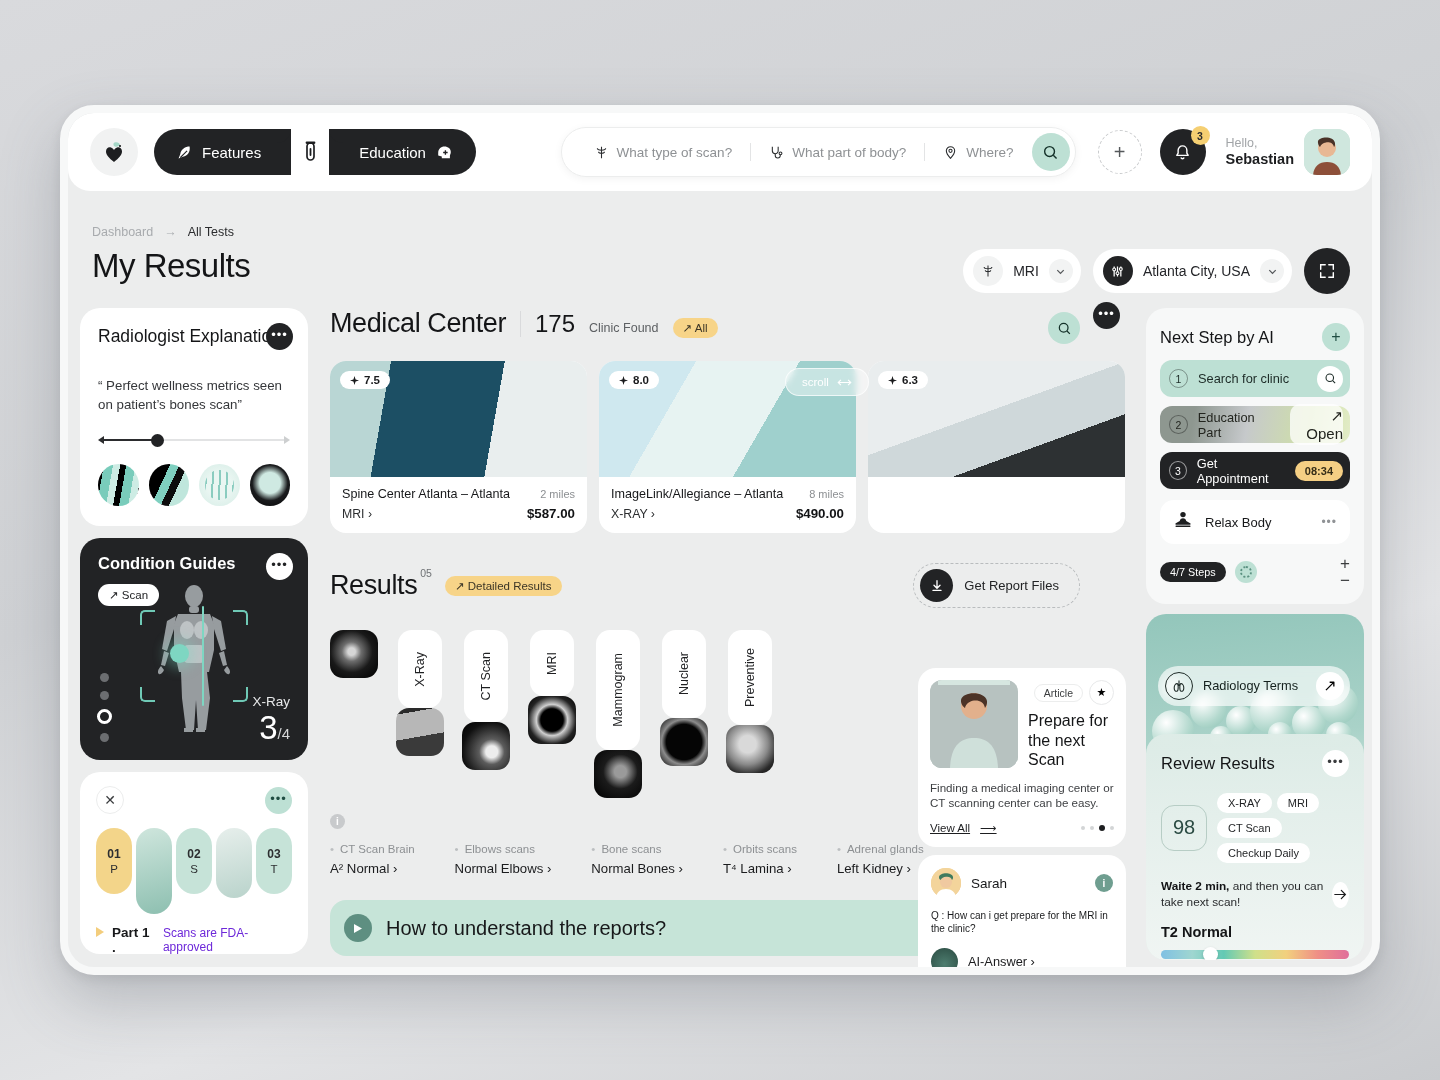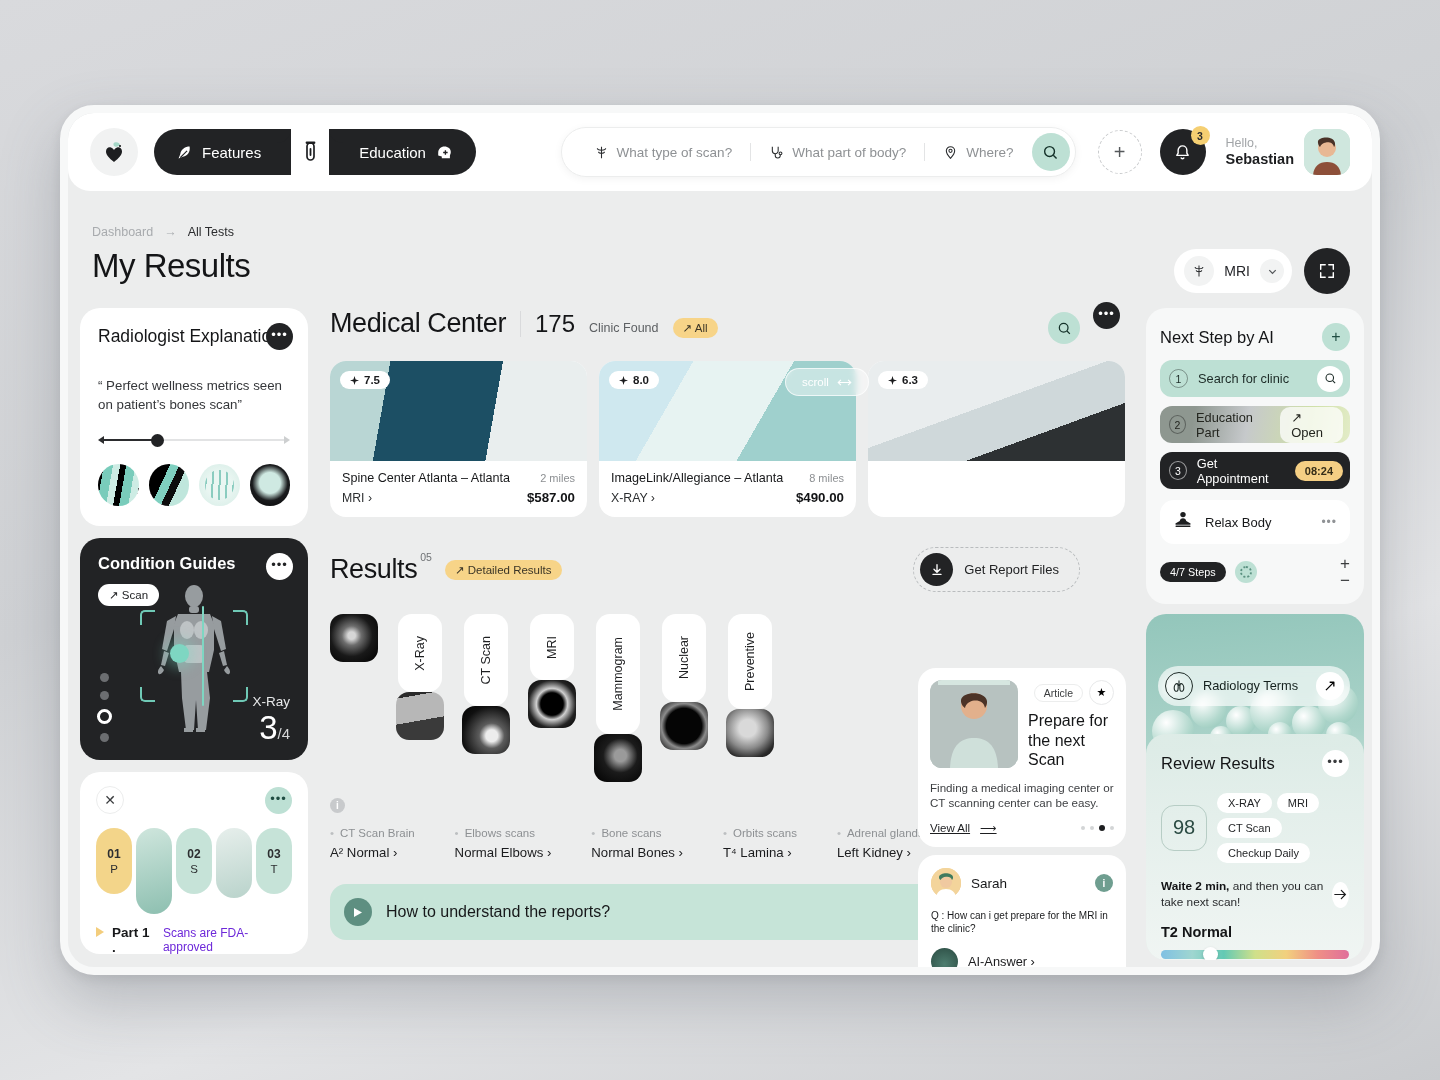--- a/index.html
+++ b/index.html
@@ -198,21 +198,21 @@
   .mc-head h2 { font-size: 27px; font-weight: 500; letter-spacing: -.4px; color: #141517; }
   .vbar { width: 1px; height: 26px; background: #d9dadc; align-self: center; }
   .mc-head .cnt { font-size: 24px; font-weight: 500; color: #141517; }
   .mc-head .cf { font-size: 12.5px; color: #5d6063; }
   .chip-amber { background: #f7d488; color: #3b3526; border-radius: 11px; padding: 3px 10px; font-size: 11.5px; display: inline-flex; gap: 3px; }
   .mc-search { position: absolute; right: 46px; top: 4px; width: 32px; height: 32px; border-radius: 50%; background: #bde0d4; display: flex; align-items: center; justify-content: center; }
   .mc-dots  { position: absolute; right: 6px; top: -6px; }
 
   .clinics { display: flex; gap: 12px; margin-top: 22px; }
   .clinic { width: 257px; background: #fff; border-radius: 16px; overflow: hidden; position: relative; }
-  .clinic .photo { height: 100px; position: relative; }
+  .clinic .photo { height: 116px; position: relative; }
   .p1 { background: linear-gradient(100deg,#b9d6d4 0 22%, #1c4f64 22% 63%, #e9eeee 63% 100%); }
   .p2 { background: linear-gradient(120deg,#cfe8ef 0 30%, #e7f3f2 30% 62%, #9fd0cd 62% 100%); }
   .p3 { background: linear-gradient(160deg,#e9edee 0 45%, #cfd8da 45% 70%, #2d3133 70% 100%); }
   .rating {
     position: absolute; left: 10px; top: 10px; background: #fff; border-radius: 12px;
     padding: 3px 10px; font-size: 11.5px; font-weight: 600; color: #1a1b1d; display: flex; align-items: center; gap: 5px;
   }
   .clinic .body { padding: 10px 12px 12px; }
   .crow { display: flex; justify-content: space-between; align-items: baseline; }
   .cname { font-size: 12.6px; color: #17181a; }
@@ -257,21 +257,21 @@
   .reslabels { display: flex; gap: 40px; margin-top: 14px; }
   .rl .top { font-size: 11.5px; color: #8d9093; display: flex; gap: 6px; align-items: center; }
   .rl .top:before { content: "•"; color: #bcbfc1; }
   .rl .bot { font-size: 13.2px; color: #1b1c1e; margin-top: 6px; }
 
   .banner {
     margin-top: 24px; height: 56px; background: #c6e4d8; border-radius: 16px;
     display: flex; align-items: center; padding: 0 20px 0 14px; gap: 14px;
   }
   .playbtn { width: 28px; height: 28px; border-radius: 50%; background: #5e8f81; display: flex; align-items: center; justify-content: center; }
-  .banner .btxt { font-size: 16px; color: #17181a; font-weight: 500; }
+  .banner .btxt { font-size: 20px; color: #17181a; font-weight: 500; }
   .banner .watch { margin-left: auto; font-size: 12.5px; color: #1b1c1e; display: flex; align-items: center; gap: 18px; }
 
   
   .artcol { position: absolute; right: 0; top: 360px; width: 208px; }
   .artcard { background: #fff; border-radius: 18px; padding: 12px; position: relative; }
   .art-top { display: flex; gap: 10px; }
   .art-photo { width: 88px; height: 88px; border-radius: 12px; background: linear-gradient(170deg,#cbd6d4,#9fb0ad); position: relative; overflow: hidden; }
   .art-shelf { position: absolute; left: 8px; right: 8px; top: -7px; height: 12px; border-radius: 8px 8px 0 0; background: #d6e6e0; }
   .art-right { flex: 1; }
   .art-meta { display: flex; align-items: center; gap: 6px; justify-content: flex-end; }
@@ -301,21 +301,21 @@
   .ns-head h3 { font-size: 16.5px; font-weight: 500; color: #141517; }
   .ns-add { margin-left: auto; width: 28px; height: 28px; border-radius: 50%; background: #bde0d4; display: flex; align-items: center; justify-content: center; font-size: 16px; color: #1f4d42; }
   .step-row {
     margin-top: 9px; height: 37px; border-radius: 12px; display: flex; align-items: center;
     gap: 10px; padding: 0 7px 0 9px; font-size: 12.8px;
   }
   .sr-num { width: 19px; height: 19px; border-radius: 50%; border: 1px solid rgba(0,0,0,.35); font-size: 10.5px; display: flex; align-items: center; justify-content: center; }
   .sr1 { background: #bde0d4; color: #1c2a26; }
   .sr1 .sr-end { width: 26px; height: 26px; border-radius: 50%; background: #fff; display: flex; align-items: center; justify-content: center; margin-left: auto; }
   .sr2 { background: linear-gradient(100deg,#8e9790 0 18%, #c6c9cb 46%, #cfe0a8 78%, #e3ecc8 100%); color: #23251f; }
-  .sr2 .sr-end { margin-left: auto; background: rgba(255,255,255,.75); border-radius: 10px; padding: 3px 11px; font-size: 13px; }
+  .sr2 .sr-end { margin-left: auto; background: rgba(255,255,255,.75); border-radius: 10px; padding: 3px 0; font-size: 15px; text-align: right; }
   .sr3 { background: #222325; color: #fff; }
   .sr3 .sr-num { border-color: rgba(255,255,255,.55); }
   .sr3 .sr-end { margin-left: auto; background: #f5cf84; color: #352d18; border-radius: 11px; padding: 4px 10px; font-size: 11px; font-weight: 600; }
   .relax { background: #fff; border-radius: 14px; margin-top: 11px; height: 44px; display: flex; align-items: center; gap: 12px; padding: 0 13px; }
   .relax .lbl { font-size: 13px; color: #17181a; }
   .relax .more { margin-left: auto; color: #8f9295; letter-spacing: 1px; font-size: 12px; }
   .ns-foot { display: flex; align-items: center; gap: 9px; margin-top: 12px; }
   .stepchip { background: #222325; color: #fff; border-radius: 12px; font-size: 10.8px; padding: 4px 10px; }
   .greendot { width: 22px; height: 22px; border-radius: 50%; background: #bde0d4; position: relative; }
   .greendot:after { content:""; position:absolute; inset:5px; border-radius:50%; border: 2px dotted #5b9181; }
@@ -459,20 +459,36 @@
   <div class="pagetitle">My Results</div>
 
   <div class="headctl">
     <div class="pill-white">
       <span class="pw-ico">
         <svg width="14" height="14" viewBox="0 0 18 18">
               <path d="M9 2v14M4 4c0 3 10 3 10 0M5.5 8c0 2.4 7 2.4 7 0" stroke="#2c2e30" stroke-width="1.3" fill="none"></path>
             </svg>
       </span>
       <span>MRI</span>
+      <span class="chev">
+        <svg width="11" height="11" viewBox="0 0 12 12">
+              <path d="M2.5 4.5L6 8l3.5-3.5" fill="none" stroke="#55585b" stroke-width="1.4"></path>
+            </svg>
+      </span>
+    </div>
+    <div class="pill-white">
+      <span class="pw-ico dark">
+        <svg width="15" height="15" viewBox="0 0 18 18">
+              <path d="M5 3v12M9 3v12M13 3v12" stroke="#fff" stroke-width="1.5"></path>
+              <circle cx="5" cy="6.5" r="1.7" fill="#222325" stroke="#fff" stroke-width="1.3"></circle>
+              <circle cx="9" cy="11" r="1.7" fill="#222325" stroke="#fff" stroke-width="1.3"></circle>
+              <circle cx="13" cy="6" r="1.7" fill="#222325" stroke="#fff" stroke-width="1.3"></circle>
+            </svg>
+      </span>
+      <span>Atlanta City, USA</span>
       <span class="chev">
         <svg width="11" height="11" viewBox="0 0 12 12">
               <path d="M2.5 4.5L6 8l3.5-3.5" fill="none" stroke="#55585b" stroke-width="1.4"></path>
             </svg>
       </span>
     </div>
     <div class="expand">
       <svg width="18" height="18" viewBox="0 0 20 20">
             <path d="M3 8V3h5M17 8V3h-5M3 12v5h5M17 12v5h-5" fill="none" stroke="#fff" stroke-width="1.6" stroke-linecap="round"></path>
           </svg>
@@ -837,21 +853,21 @@
 
       <div class="step-row sr2">
         <span class="sr-num">2</span>
         <span>Education Part</span>
         <span class="sr-end">↗ Open</span>
       </div>
 
       <div class="step-row sr3">
         <span class="sr-num">3</span>
         <span>Get Appointment</span>
-        <span class="sr-end">08:24</span>
+        <span class="sr-end">08:34</span>
       </div>
 
       <div class="relax">
         <span>
           <svg width="20" height="18" viewBox="0 0 22 20">
                 <circle cx="11" cy="4" r="3" fill="#1d1e20"></circle>
                 <path d="M11 8c-2 0-3.4 1.4-3.6 3L3 13.6c-.9.5-.6 1.7.4 1.7h15.2c1 0 1.3-1.2.4-1.7L14.6 11C14.4 9.4 13 8 11 8z" fill="#1d1e20"></path>
                 <path d="M3.4 17h15.2" stroke="#1d1e20" stroke-width="1.6" stroke-linecap="round"></path>
               </svg>
         </span>

